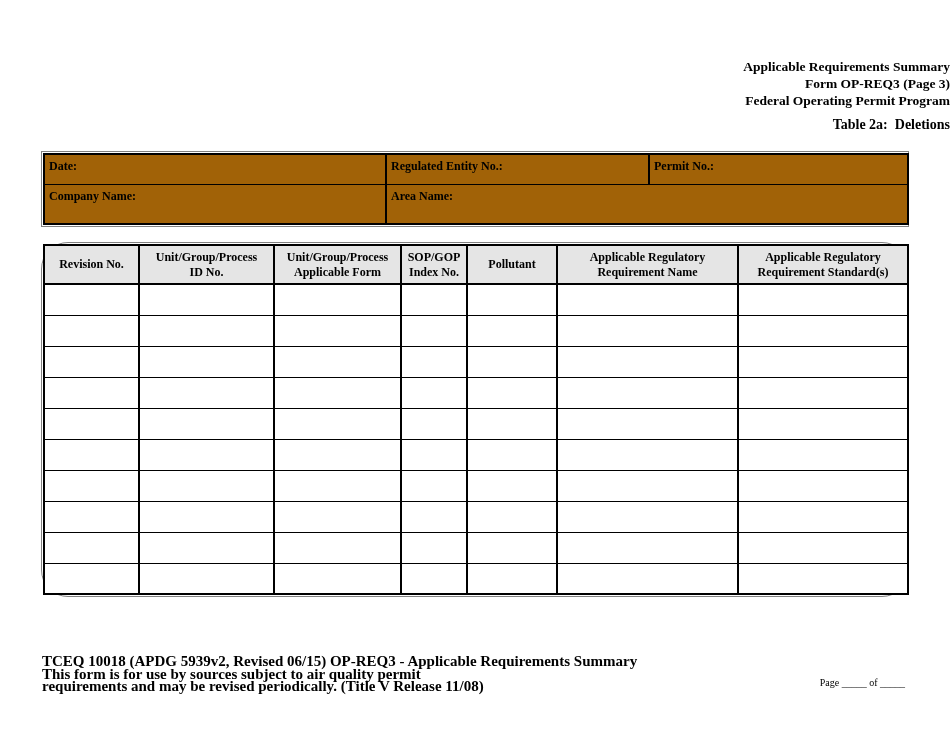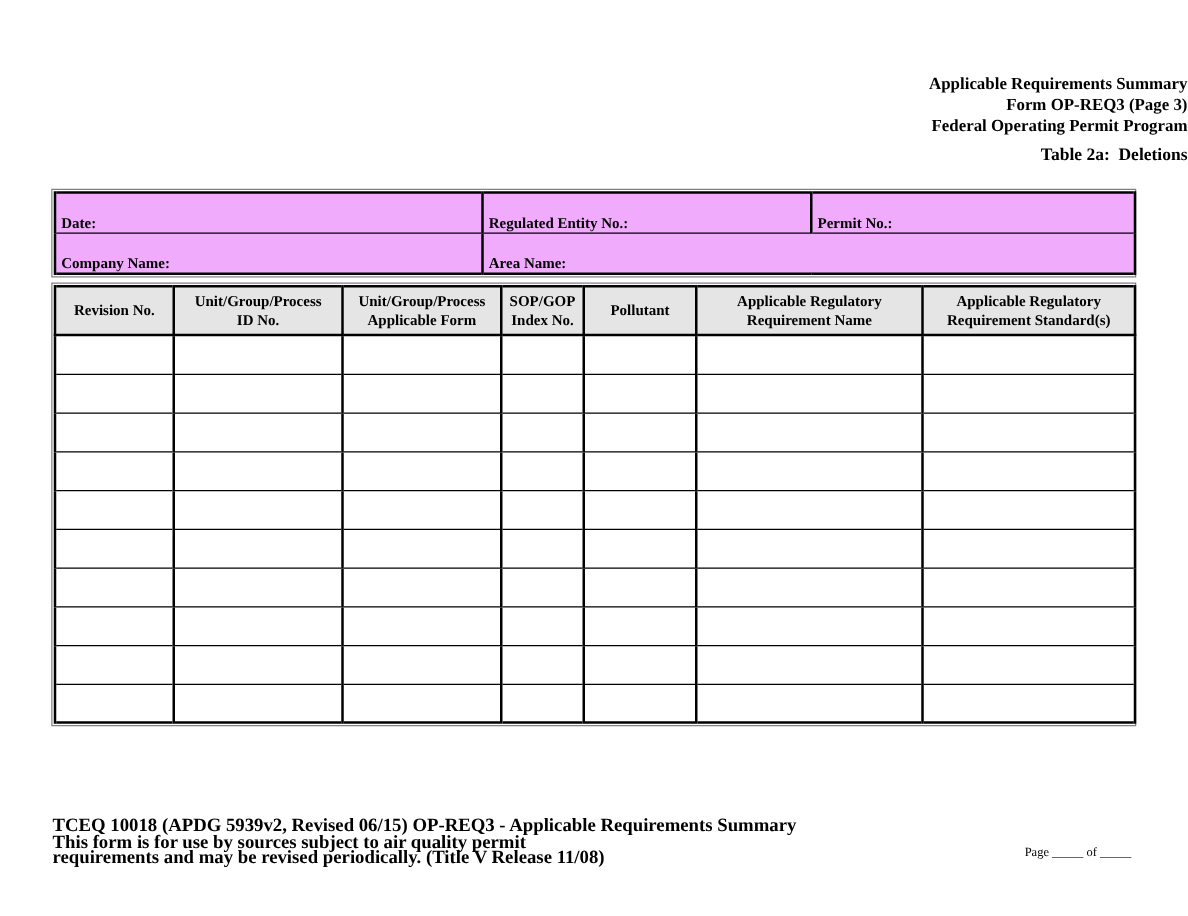--- a/index.html
+++ b/index.html
@@ -46,30 +46,30 @@
   }
 
   
   .info-wrap { top: 151px; }
   .info-wrap td {
     border-left: 2px solid #000;
     border-right: 2px solid #000;
     border-top: 1px solid #000;
     border-bottom: 1px solid #000;
     vertical-align: top;
-    padding: 16px 3px 0 4px;
+    padding: 4px 3px 0 4px;
     font-weight: bold;
     font-size: 12px;
-    background: #f0abfc;
+    background: #a16207;
   }
   .info-wrap tr.r1 td { height: 30px; }
-  .info-wrap tr.r2 td { height: 28px; }
-
-  
-  .main-wrap { top: 226px; }
+  .info-wrap tr.r2 td { height: 40px; }
+
+  
+  .main-wrap { top: 242px; border-radius: 27px; }
   .main-wrap th {
     background: #e5e5e5;
     border-left: 2px solid #000;
     border-right: 2px solid #000;
     border-bottom: 2px solid #000;
     font-weight: bold;
     font-size: 12px;
     line-height: 15px;
     text-align: center;
     vertical-align: middle;

